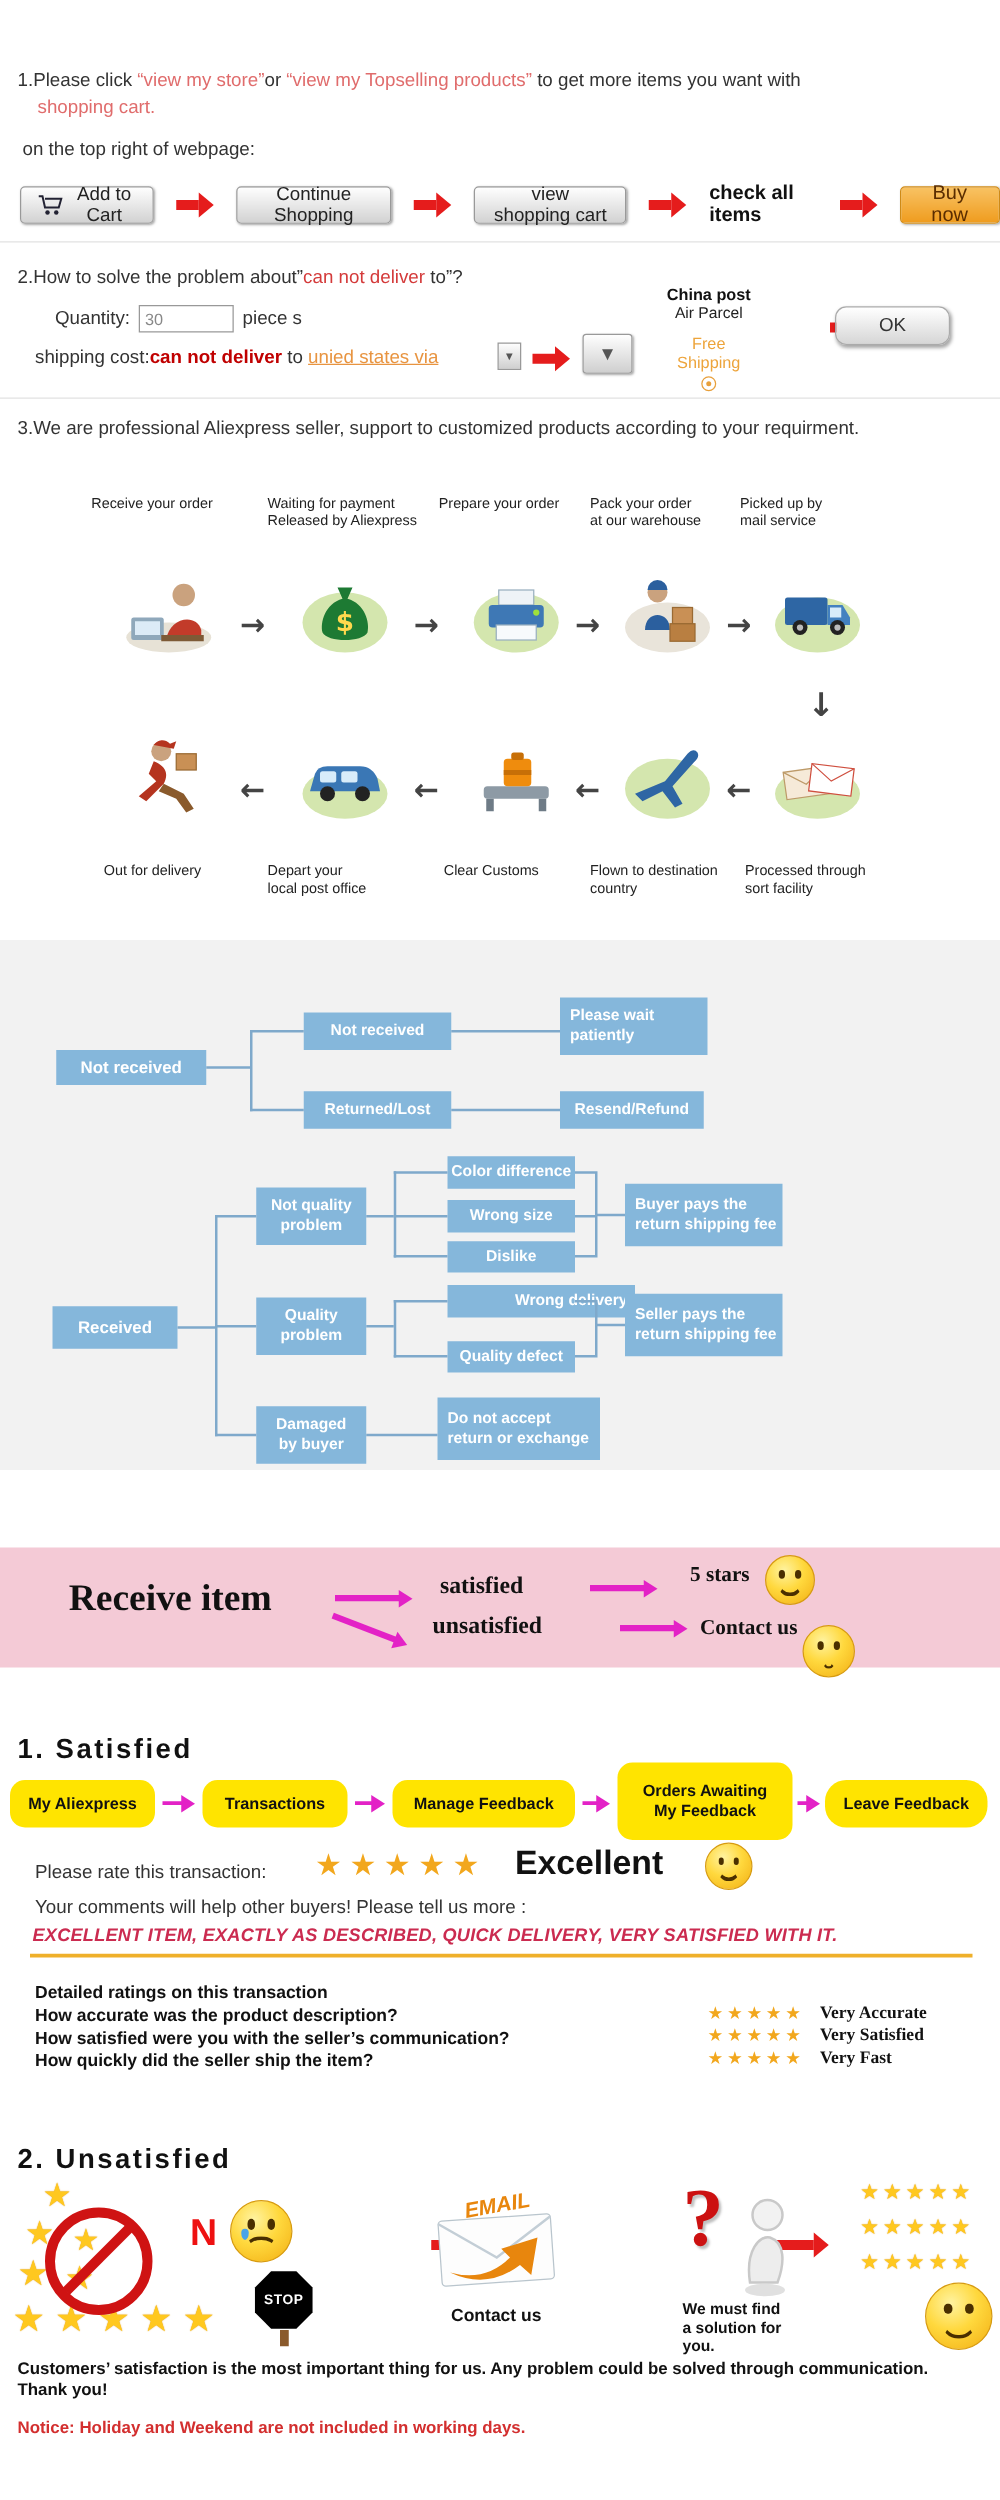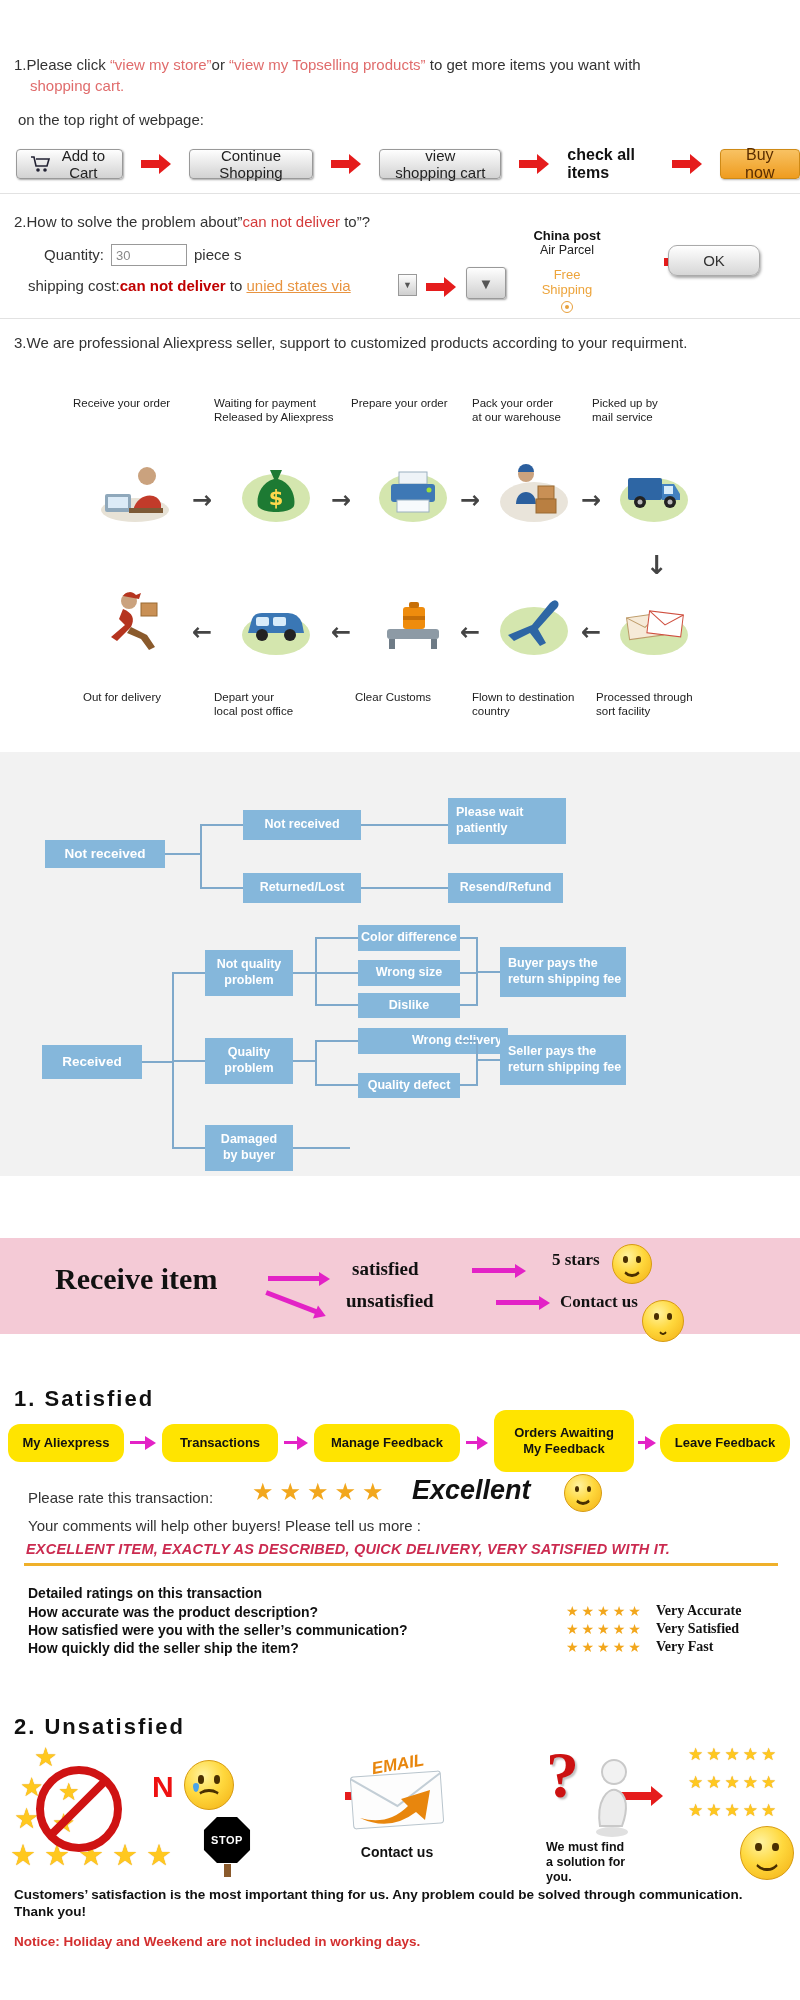--- a/index.html
+++ b/index.html
@@ -333,20 +333,22 @@
 by buyer</div>
     <div class="fbox" style="left:358px;top:173px;width:102px;height:26px;">Color difference</div>
     <div class="fbox" style="left:358px;top:208px;width:102px;height:26px;">Wrong size</div>
     <div class="fbox" style="left:358px;top:241px;width:102px;height:25px;">Dislike</div>
     <div class="fbox" style="left:358px;top:276px;width:102px;height:26px;padding-left:48px;">Wrong delivery</div>
     <div class="fbox" style="left:358px;top:321px;width:102px;height:25px;">Quality defect</div>
     <div class="fbox pre" style="left:500px;top:195px;width:118px;height:50px;justify-content:flex-start;padding-left:8px;text-align:left;">Buyer pays the
 return shipping fee</div>
     <div class="fbox pre" style="left:500px;top:283px;width:118px;height:50px;justify-content:flex-start;padding-left:8px;text-align:left;">Seller pays the
 return shipping fee</div>
+    <div class="fbox pre" style="left:350px;top:366px;width:122px;height:50px;justify-content:flex-start;padding-left:8px;text-align:left;">Do not accept
+return or exchange</div>
 
     <div class="fline" style="left:165px;top:101px;width:35px;height:2px;"></div>
     <div class="fline" style="left:200px;top:72px;width:2px;height:65px;"></div>
     <div class="fline" style="left:200px;top:72px;width:43px;height:2px;"></div>
     <div class="fline" style="left:200px;top:135px;width:43px;height:2px;"></div>
     <div class="fline" style="left:361px;top:72px;width:87px;height:2px;"></div>
     <div class="fline" style="left:361px;top:135px;width:87px;height:2px;"></div>
     <div class="fline" style="left:142px;top:309px;width:30px;height:2px;"></div>
     <div class="fline" style="left:172px;top:220px;width:2px;height:177px;"></div>
     <div class="fline" style="left:172px;top:220px;width:33px;height:2px;"></div>
@@ -400,21 +402,21 @@
   <span class="marrow" style="left:284px;top:1436px;width:24px;"></span>
   <div class="ybtn" style="left:314px;top:1424px;width:146px;height:38px;">Manage Feedback</div>
   <span class="marrow" style="left:466px;top:1436px;width:22px;"></span>
   <div class="ybtn pre" style="left:494px;top:1410px;width:140px;height:62px;">Orders Awaiting
 My Feedback</div>
   <span class="marrow" style="left:638px;top:1436px;width:18px;"></span>
   <div class="ybtn" style="left:660px;top:1424px;width:130px;height:38px;border-radius:17px;">Leave Feedback</div>
 
   <div class="abs txt" style="left:28px;top:1488px;">Please rate this transaction:</div>
   <div class="abs stars" style="left:252px;top:1478px;font-size:24px;letter-spacing:6px;">★★★★★</div>
-  <div class="abs" style="left:412px;top:1475px;font-size:27px;font-weight:bold;font-style:italic;color:#111;">Excellent</div>
+  <div class="abs" style="left:412px;top:1475px;font-size:27px;font-weight:bold;color:#111;">Excellent</div>
   <div class="smiley" style="left:564px;top:1474px;width:36px;height:36px;">
       <span class="mouth"></span>
     </div>
   <div class="abs txt" style="left:28px;top:1516px;">Your comments will help other buyers! Please tell us more :</div>
   <div class="abs slogan" style="left:26px;top:1541px;width:760px;">EXCELLENT ITEM, EXACTLY AS DESCRIBED, QUICK DELIVERY, VERY SATISFIED WITH IT.</div>
   <div class="slogan-bar" style="left:24px;top:1563px;width:754px;"></div>
 
   <div class="abs q-text" style="left:28px;top:1585px;">Detailed ratings on this transaction</div>
   <div class="abs q-text" style="left:28px;top:1604px;">How accurate was the product description?</div>
   <div class="abs stars" style="left:566px;top:1603px;font-size:14px;letter-spacing:3px;">★★★★★</div>

